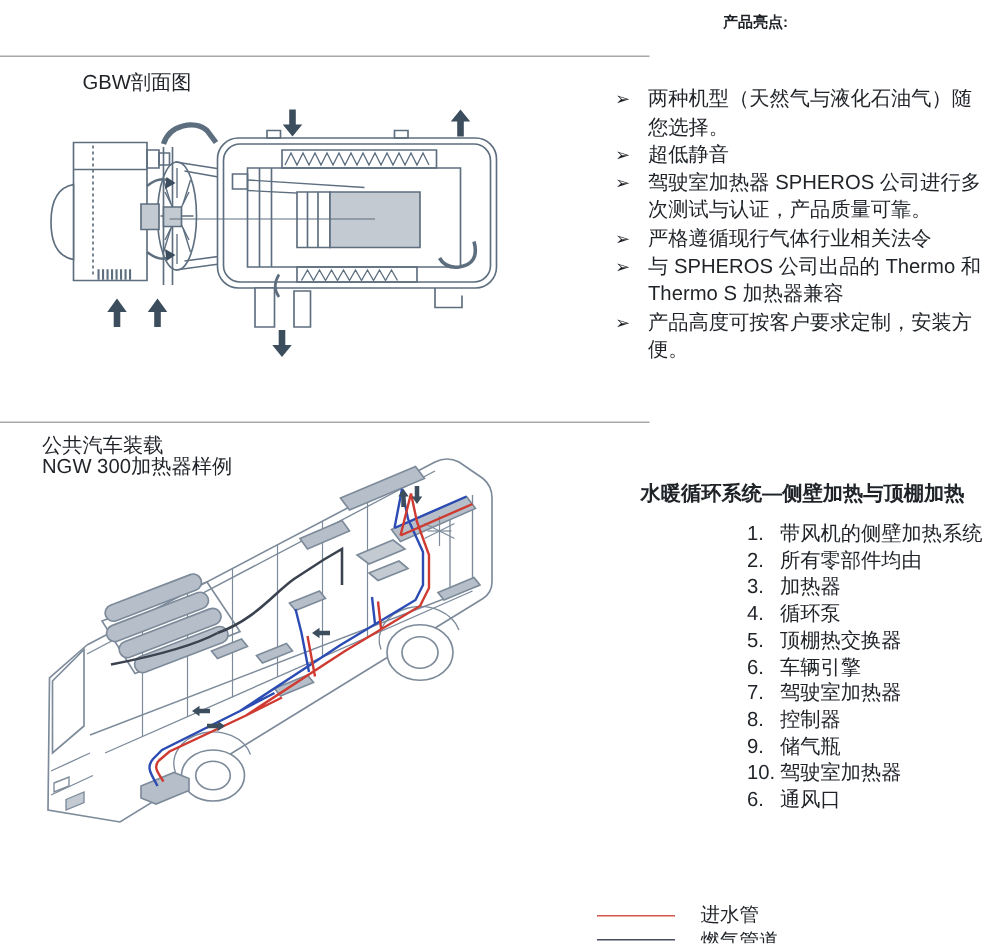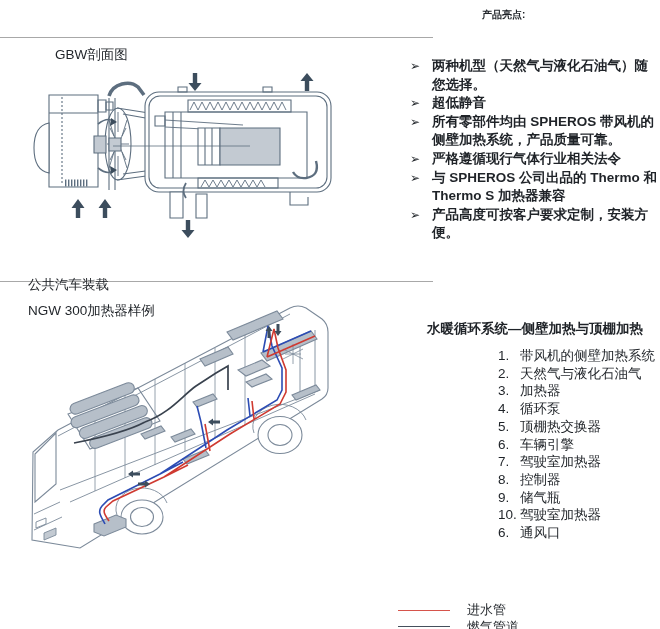--- a/index.html
+++ b/index.html
@@ -6,21 +6,21 @@
   #page{position:relative;width:660px;height:629px;background:#fff;overflow:hidden;
         font-family:"Liberation Sans","DejaVu Sans",sans-serif;color:#1f2328;}
   .t{position:absolute;white-space:nowrap;}
   .hr{position:absolute;left:0;height:1px;background:#a8a8a8;}
   .sec-title{font-size:13.5px;color:#1f2328;}
   .bold{font-weight:bold;}
   
   #highlights-list{position:absolute;left:410px;top:57px;width:250px;}
   .bullet{display:flex;font-size:13.5px;line-height:18.6px;}
   .bullet .mk{width:22px;flex:0 0 22px;font-size:12px;color:#1f2328;}
-  .bullet .tx{width:228px;white-space:normal;font-weight:bold;}
+  .bullet .tx{width:228px;white-space:normal;}
   
   #circ-list{position:absolute;left:498px;top:347px;width:162px;}
   .citem{display:flex;font-size:13.5px;line-height:17.7px;}
   .citem .num{width:22px;flex:0 0 22px;}
   
   #legend{position:absolute;left:398px;top:563px;width:245px;margin-top:39px;}
   .lrow{display:flex;align-items:center;height:16.6px;}
   .lrow .lline{width:52px;height:1px;margin-right:17px;}
   .lrow .llabel{font-size:13px;}
   svg{position:absolute;}
@@ -28,37 +28,37 @@
 </style>
 </head>
 <body>
 
 <div id="page">
 
   <div class="hr" style="top:37px;width:433px;"></div>
   <div class="hr" style="top:281px;width:433px;"></div>
 
   <div class="t sec-title" style="left:28px;top:46px;margin-left:27px;">GBW剖面图</div>
-  <div class="t sec-title" style="left:28px;top:276px;">公共汽车装载</div>
+  <div class="t sec-title" style="left:28px;top:288px;">公共汽车装载</div>
   <div class="t sec-title" style="left:28px;top:302px;">NGW 300加热器样例</div>
 
   <div class="t bold" style="left:482px;top:8px;font-size:10px;">产品亮点:</div>
 
   <div id="highlights-list">
     <div class="bullet">
       <span class="mk">➢</span>
       <span class="tx">两种机型（天然气与液化石油气）随您选择。</span>
     </div>
     <div class="bullet">
       <span class="mk">➢</span>
       <span class="tx">超低静音</span>
     </div>
     <div class="bullet">
       <span class="mk">➢</span>
-      <span class="tx">所有零部件均由 SPHEROS 带风机的侧壁加热系统，产品质量可靠。</span>
+      <span class="tx">驾驶室加热器 SPHEROS 公司进行多次测试与认证，产品质量可靠。</span>
     </div>
     <div class="bullet">
       <span class="mk">➢</span>
       <span class="tx">严格遵循现行气体行业相关法令</span>
     </div>
     <div class="bullet">
       <span class="mk">➢</span>
       <span class="tx">与 SPHEROS 公司出品的 Thermo 和 Thermo S 加热器兼容</span>
     </div>
     <div class="bullet">
@@ -246,21 +246,21 @@
 
   <div class="t bold" style="left:427px;top:320px;font-size:13.5px;">水暖循环系统—侧壁加热与顶棚加热</div>
 
   <div id="circ-list">
     <div class="citem">
         <span class="num">1.</span>
         <span>带风机的侧壁加热系统</span>
       </div>
     <div class="citem">
         <span class="num">2.</span>
-        <span>天然气与液化石油气</span>
+        <span>所有零部件均由</span>
       </div>
     <div class="citem">
         <span class="num">3.</span>
         <span>加热器</span>
       </div>
     <div class="citem">
         <span class="num">4.</span>
         <span>循环泵</span>
       </div>
     <div class="citem">

